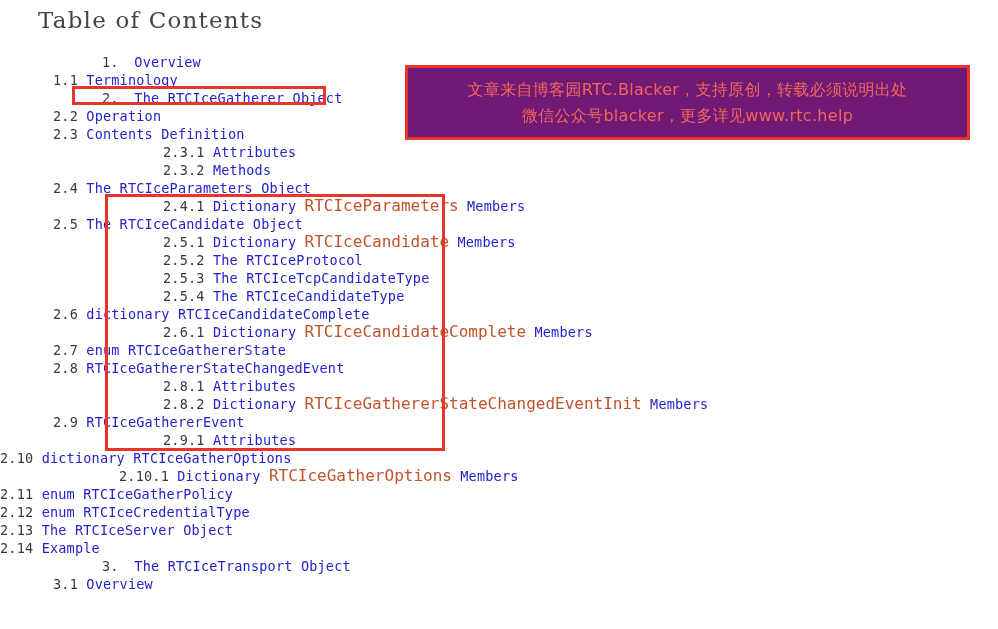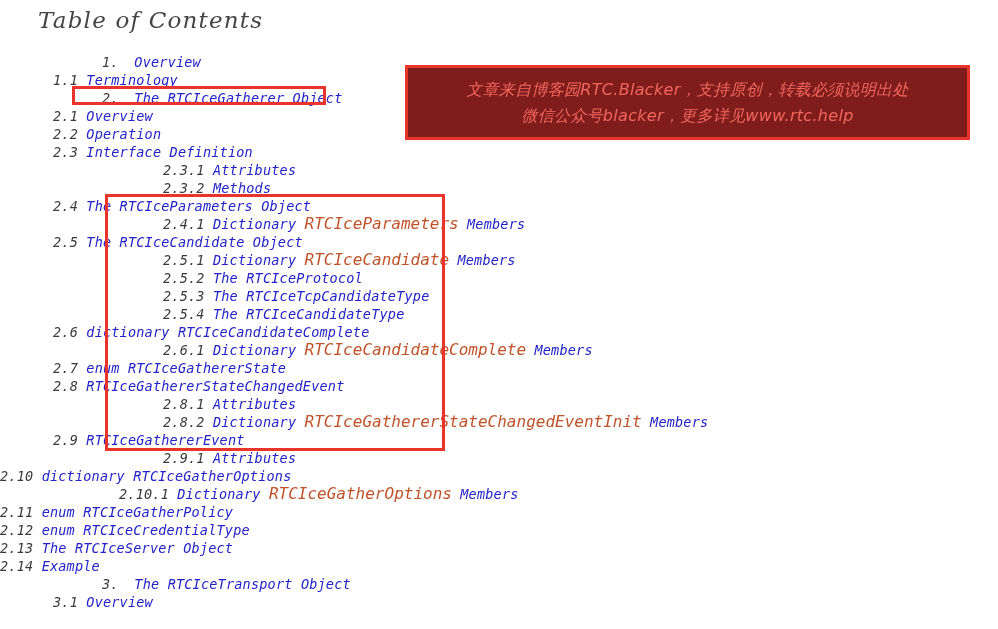--- a/index.html
+++ b/index.html
@@ -12,21 +12,20 @@
     background: #ffffff;
     font-family: "DejaVu Sans Mono", "Liberation Mono", monospace;
     overflow: hidden;
     position: relative;
   }
 
   .page {
     position: relative;
     width: 842px;
     height: 629px;
-    font-style: italic;
   }
 
   
   .toc-title {
     position: absolute;
     left: 38px;
     top: 6px;
     font-family: "DejaVu Serif", "Liberation Serif", serif;
     font-size: 23px;
     line-height: 28px;
@@ -99,21 +98,21 @@
     left: 405px;
     top: 65px;
     width: 565px;
     height: 75px;
     border: 3px solid #e8342a;
     box-sizing: border-box;
     display: flex;
     flex-direction: column;
     align-items: center;
     justify-content: center;
-    background: #7f1d1d;
+    background: #701a75;
   }
   .note-line {
     font-family: "DejaVu Sans", "Liberation Sans", sans-serif;
     font-size: 16px;
     line-height: 26px;
     color: #f2665c;
     white-space: nowrap;
     letter-spacing: 0.3px;
   }
 </style>
@@ -121,23 +120,22 @@
 <body>
 
 <div class="page">
 
   <div class="toc-title">Table of Contents</div>
 
   <div class="toc" id="toc-list">
       <div class="toc-row lvl1"><span class="num">1.</span> <a class="lnk">Overview</a></div>
       <div class="toc-row lvl2"><span class="num">1.1</span> <a class="lnk">Terminology</a></div>
       <div class="toc-row lvl1"><span class="num">2.</span> <a class="lnk">The RTCIceGatherer Object</a></div>
-      <div class="toc-row lvl2"><span class="num">2.1</span> <a class="lnk">Overview</a></div>
       <div class="toc-row lvl2"><span class="num">2.2</span> <a class="lnk">Operation</a></div>
-      <div class="toc-row lvl2"><span class="num">2.3</span> <a class="lnk">Interface Definition</a></div>
+      <div class="toc-row lvl2"><span class="num">2.3</span> <a class="lnk">Contents Definition</a></div>
       <div class="toc-row lvl3"><span class="num">2.3.1</span> <a class="lnk">Attributes</a></div>
       <div class="toc-row lvl3"><span class="num">2.3.2</span> <a class="lnk">Methods</a></div>
       <div class="toc-row lvl2"><span class="num">2.4</span> <a class="lnk">The RTCIceParameters Object</a></div>
       <div class="toc-row lvl3"><span class="num">2.4.1</span> <a class="lnk">Dictionary </a><span class="code">RTCIceParameters</span><a class="lnk"> Members</a></div>
       <div class="toc-row lvl2"><span class="num">2.5</span> <a class="lnk">The RTCIceCandidate Object</a></div>
       <div class="toc-row lvl3"><span class="num">2.5.1</span> <a class="lnk">Dictionary </a><span class="code">RTCIceCandidate</span><a class="lnk"> Members</a></div>
       <div class="toc-row lvl3"><span class="num">2.5.2</span> <a class="lnk">The RTCIceProtocol</a></div>
       <div class="toc-row lvl3"><span class="num">2.5.3</span> <a class="lnk">The RTCIceTcpCandidateType</a></div>
       <div class="toc-row lvl3"><span class="num">2.5.4</span> <a class="lnk">The RTCIceCandidateType</a></div>
       <div class="toc-row lvl2"><span class="num">2.6</span> <a class="lnk">dictionary RTCIceCandidateComplete</a></div>

